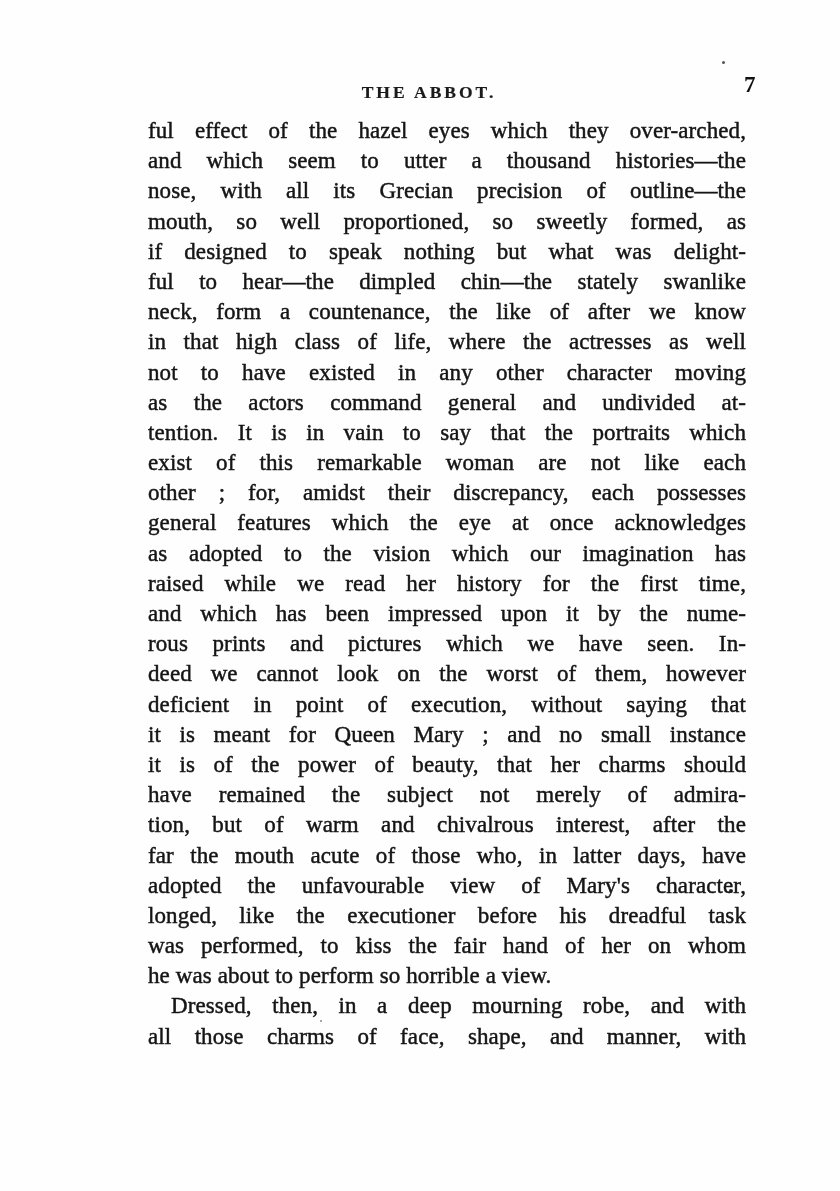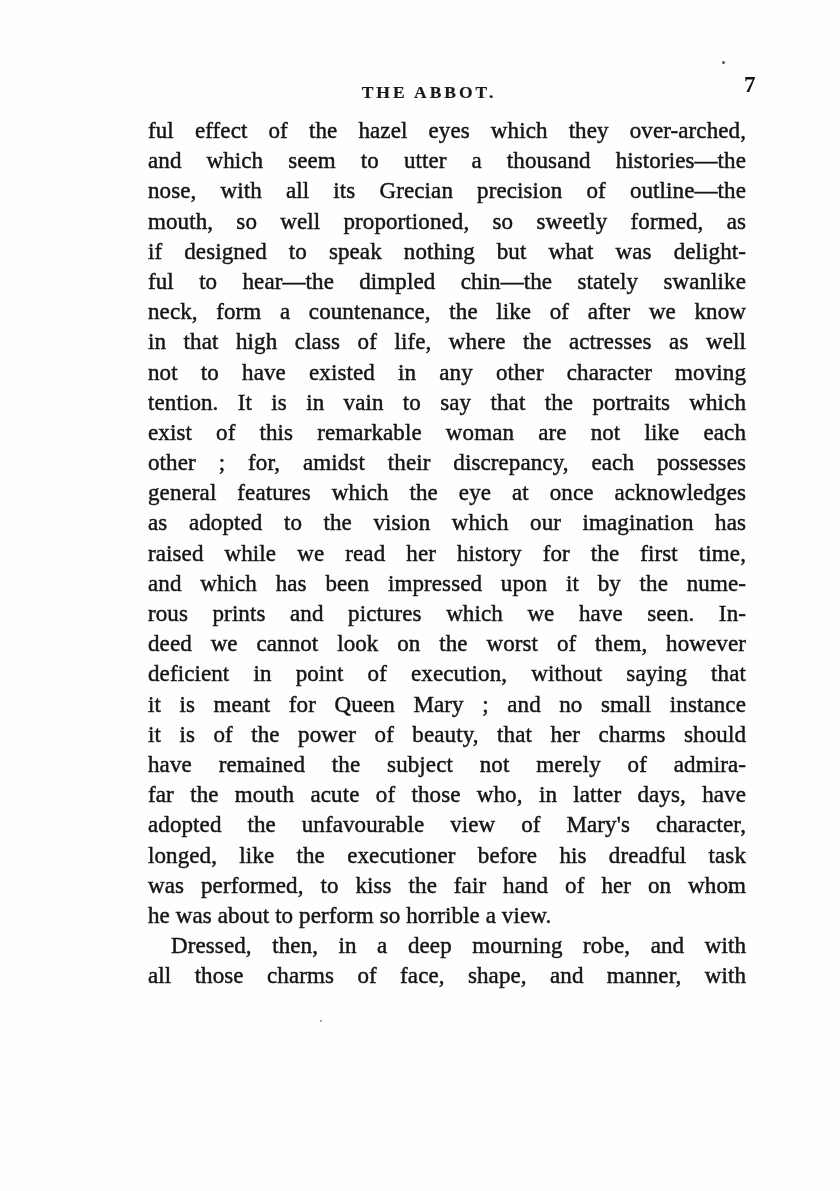--- a/index.html
+++ b/index.html
@@ -82,33 +82,35 @@
   <div class="body-text">
       <div class="line">ful effect of the hazel eyes which they over-arched,</div>
       <div class="line">and which seem to utter a thousand histories—the</div>
       <div class="line">nose, with all its Grecian precision of outline—the</div>
       <div class="line">mouth, so well proportioned, so sweetly formed, as</div>
       <div class="line">if designed to speak nothing but what was delight-</div>
       <div class="line">ful to hear—the dimpled chin—the stately swanlike</div>
       <div class="line">neck, form a countenance, the like of after we know</div>
       <div class="line">in that high class of life, where the actresses as well</div>
       <div class="line">not to have existed in any other character moving</div>
+      <div class="line">as the actors command general and undivided at-</div>
       <div class="line">tention.  It is in vain to say that the portraits which</div>
       <div class="line">exist of this remarkable woman are not like each</div>
       <div class="line">other ; for, amidst their discrepancy, each possesses</div>
       <div class="line">general features which the eye at once acknowledges</div>
       <div class="line">as adopted to the vision which our imagination has</div>
       <div class="line">raised while we read her history for the first time,</div>
       <div class="line">and which has been impressed upon it by the nume-</div>
       <div class="line">rous prints and pictures which we have seen.  In-</div>
       <div class="line">deed we cannot look on the worst of them, however</div>
       <div class="line">deficient in point of execution, without saying that</div>
       <div class="line">it is meant for Queen Mary ; and no small instance</div>
       <div class="line">it is of the power of beauty, that her charms should</div>
       <div class="line">have remained the subject not merely of admira-</div>
+      <div class="line">tion, but of warm and chivalrous interest, after the</div>
       <div class="line">far the mouth acute of those who, in latter days, have</div>
       <div class="line">adopted the unfavourable view of Mary's character,</div>
       <div class="line">longed, like the executioner before his dreadful task</div>
       <div class="line">was performed, to kiss the fair hand of her on whom</div>
       <div class="line para-end">he was about to perform so horrible a view.</div>
       <div class="line indent">Dressed, then, in a deep mourning robe, and with</div>
       <div class="line">all those charms of face, shape, and manner, with</div>
     </div>
   <div class="speck s1"></div>
   <div class="speck s2"></div>

